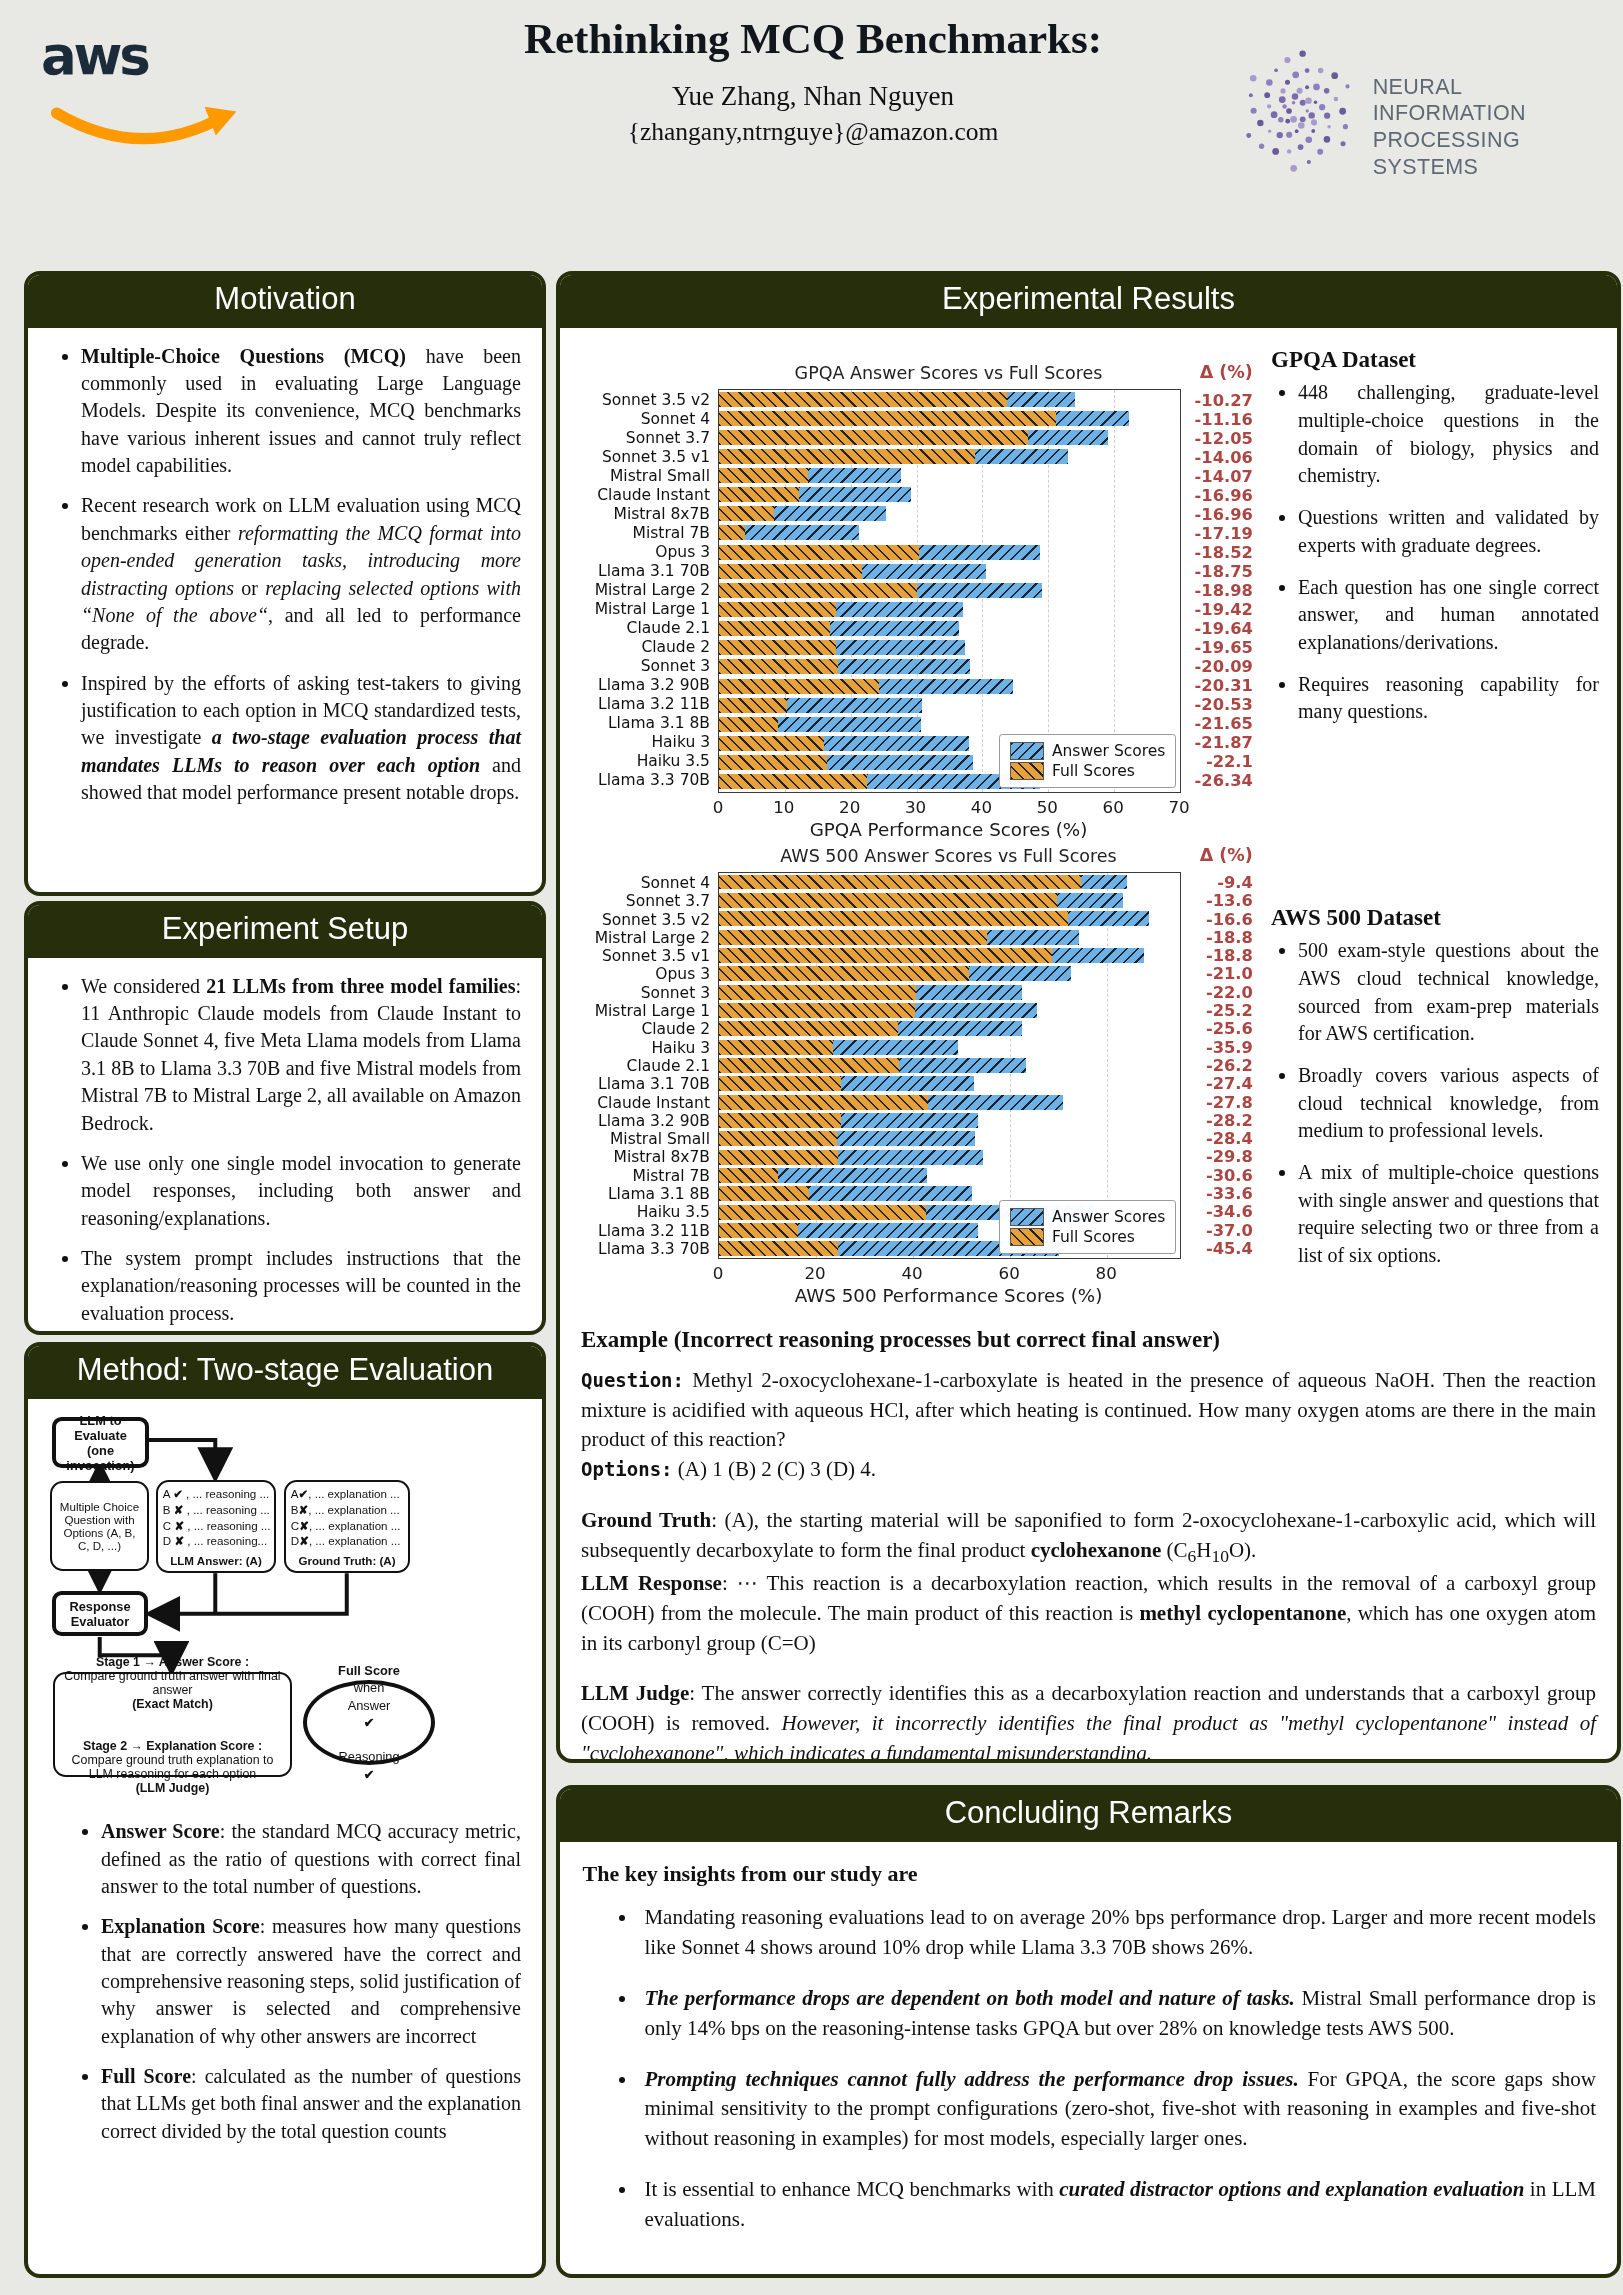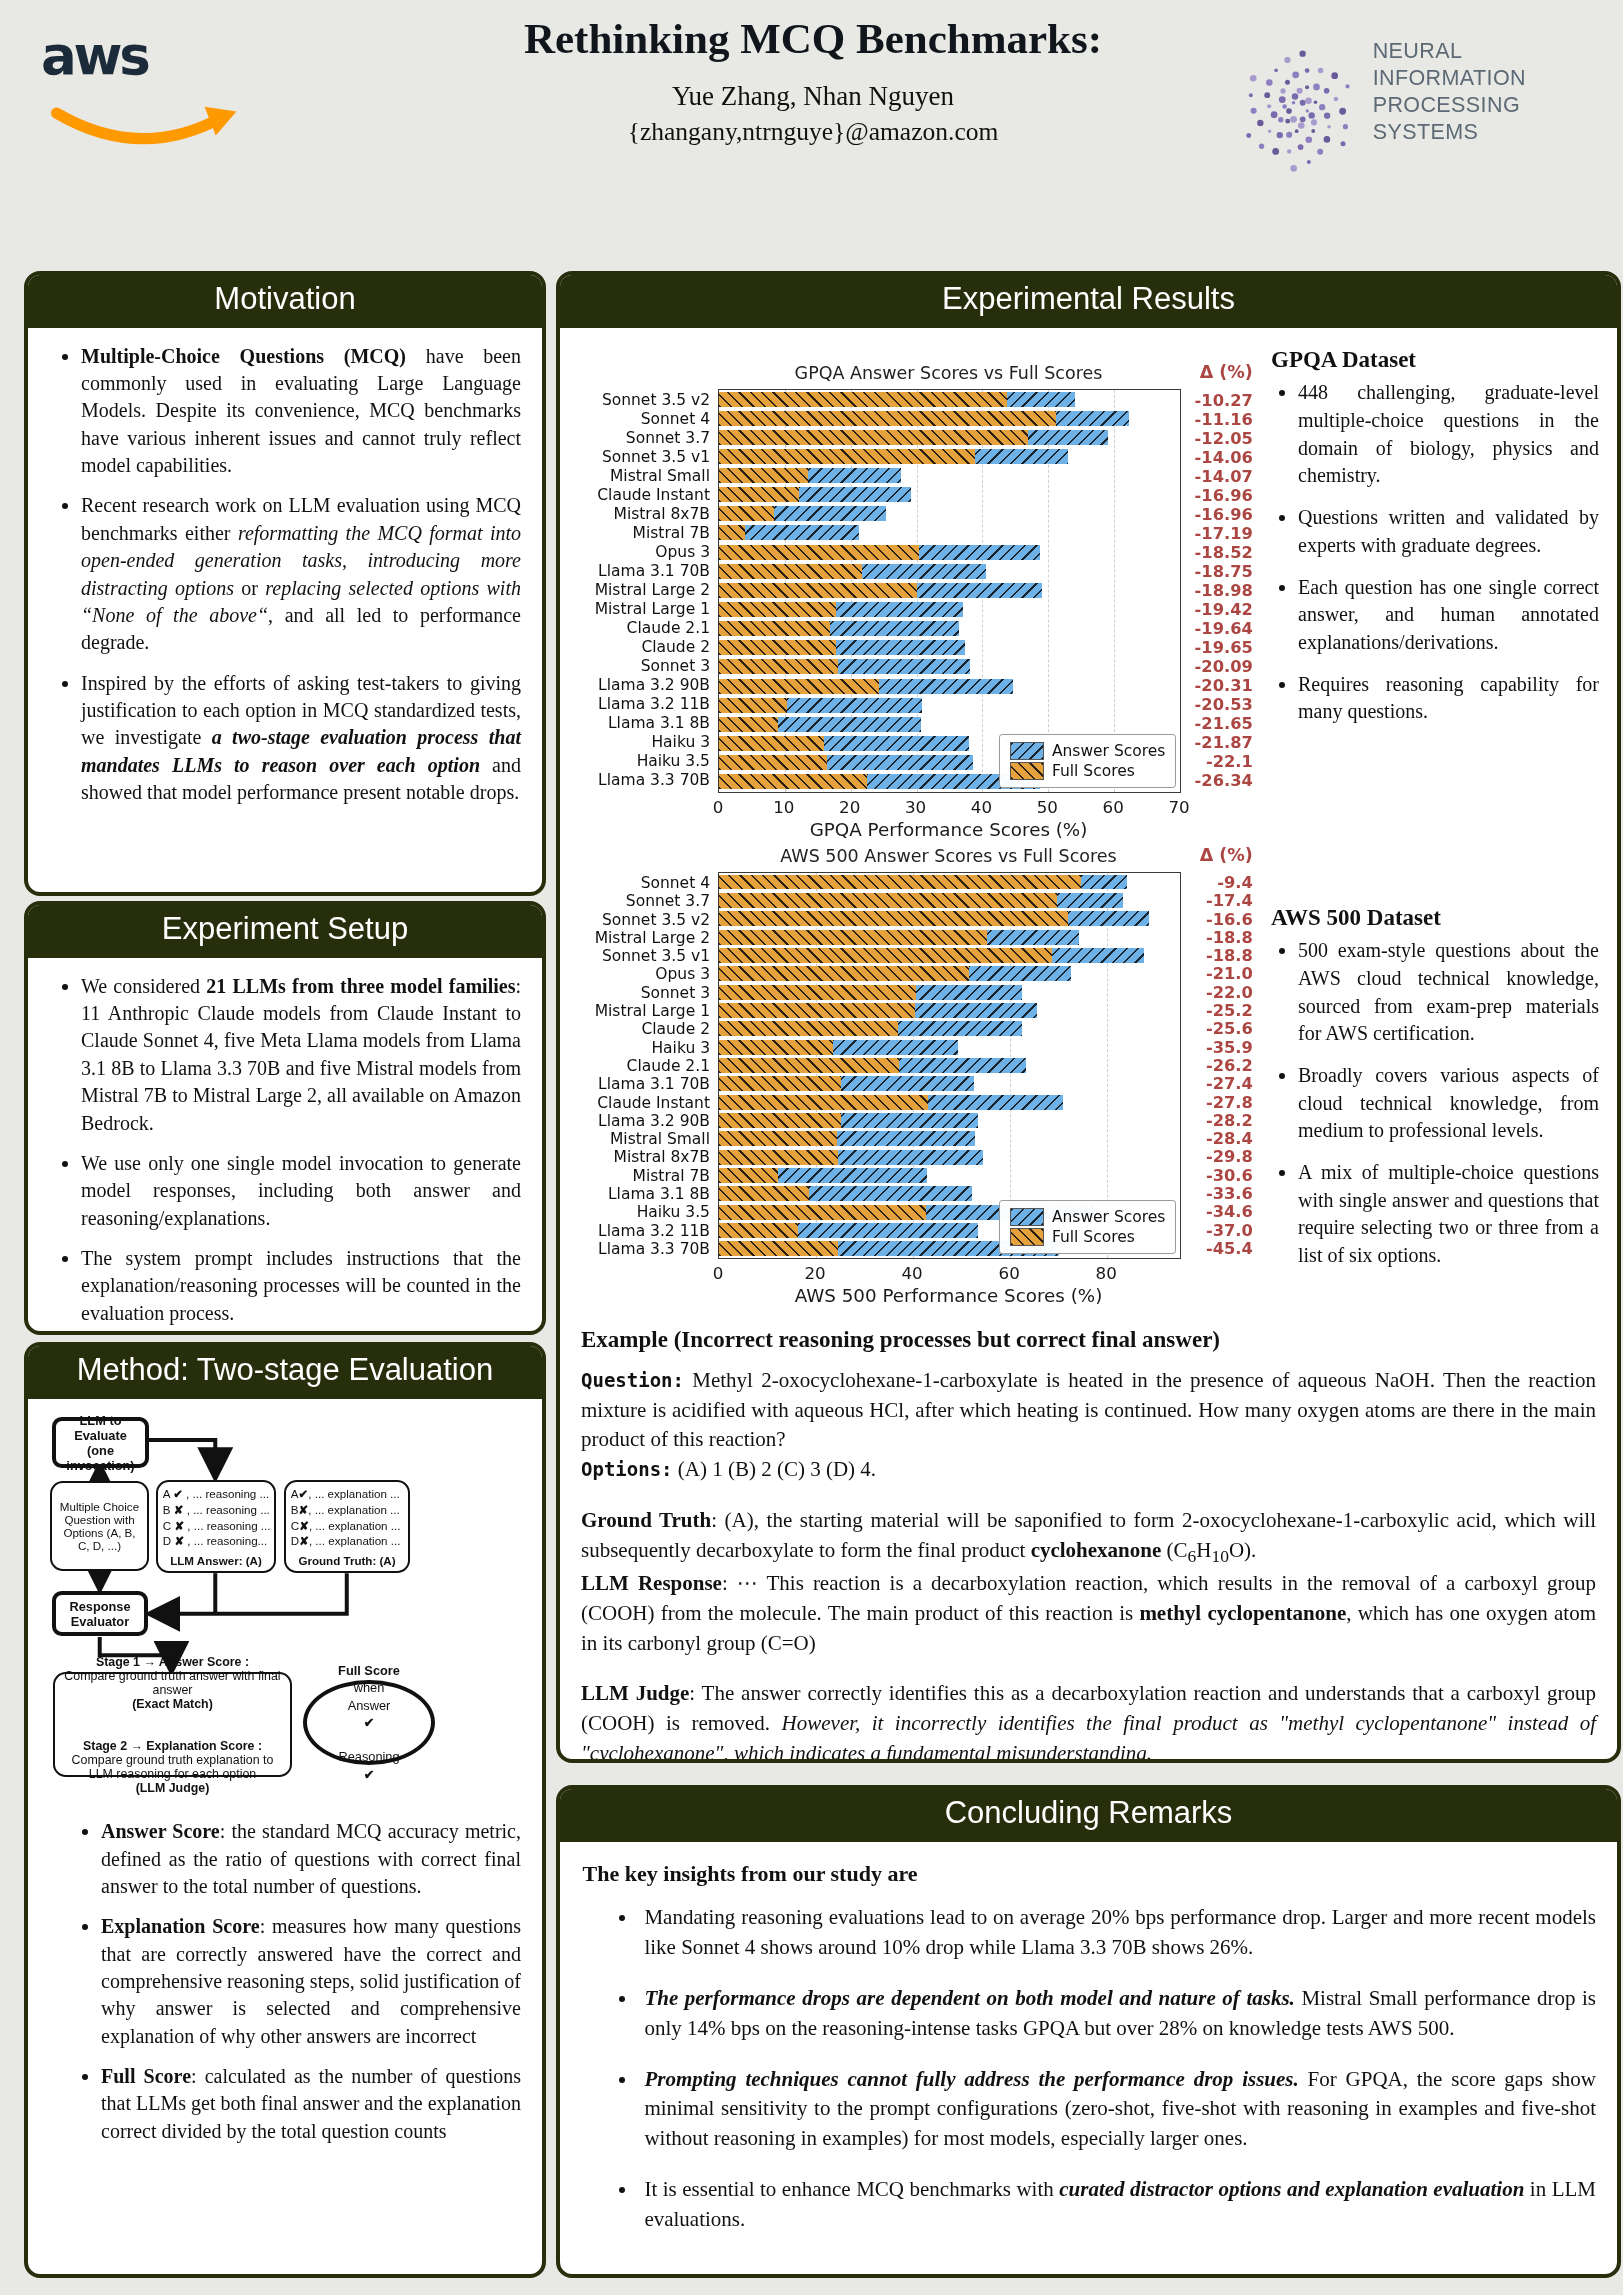--- a/index.html
+++ b/index.html
@@ -6,21 +6,21 @@
   body{width:1624px;height:2295px;position:relative;background:#e8e8e5;font-family:"Liberation Serif",serif;color:#111;}
   
   #hdr-title{position:absolute;left:263px;top:14.3px;width:1100px;text-align:center;}
   .t1{font-size:43px;font-weight:bold;color:#10161c;line-height:1.15;}
   .t2{font-size:32px;font-weight:bold;color:#10161c;line-height:1.2;margin-top:11px;}
   .t3{font-size:27px;margin-top:17.5px;}
   .t4{font-size:25.5px;margin-top:4.8px;}
   #aws-logo{position:absolute;left:41px;top:32px;width:199px;height:120px;}
   #aws-word{font-family:"DejaVu Sans",sans-serif;font-weight:800;font-size:53px;color:#1c2b39;letter-spacing:-3.2px;line-height:0.9;}
   #aws-smile{position:absolute;left:6.4px;top:73px;}
-  #neurips-logo{position:absolute;left:1239px;top:38px;width:375px;height:143px;display:flex;align-items:flex-start;gap:8px;}
+  #neurips-logo{position:absolute;left:1239px;top:38px;width:375px;height:143px;display:flex;align-items:flex-end;gap:8px;}
   #neurips-text{font-family:"Liberation Sans",sans-serif;font-size:21.5px;color:#5d6a75;letter-spacing:0.4px;line-height:1.25;}
   
   .panel{position:absolute;background:#ffffff;border:4px solid #272e0c;border-radius:16px;overflow:hidden;}
   .p-head{background:#272e0c;color:#fff;font-family:"Liberation Sans",sans-serif;font-size:31px;text-align:center;padding:6.4px 0 11px 0;}
   .p-body{padding:14.3px 21px 8px 21px;}
   ul.blts{margin:0;padding-left:32px;}
   ul.blts li{font-size:20px;line-height:1.37;text-align:justify;margin-bottom:12.8px;}
   ul.blts.big li{font-size:21px;line-height:1.4;margin-bottom:19px;}
   
   .chart-slot{position:absolute;left:21px;width:701px;}
@@ -457,21 +457,21 @@
             <span style="left: 42.1053%;">40</span>
             <span style="left: 63.1579%;">60</span>
             <span style="left: 84.2105%;">80</span>
           </div>
         <div class="c-xlabel">AWS 500 Performance Scores (%)</div>
       </div>
       <div class="c-deltacol">
         <div class="c-dhead">Δ (%)</div>
         <div class="c-dvals" style="padding-top: 1.6px;">
             <div style="height: 18.3px; line-height: 18.3px;">-9.4</div>
-            <div style="height: 18.3px; line-height: 18.3px;">-17.4</div>
+            <div style="height: 18.3px; line-height: 18.3px;">-13.6</div>
             <div style="height: 18.3px; line-height: 18.3px;">-16.6</div>
             <div style="height: 18.3px; line-height: 18.3px;">-18.8</div>
             <div style="height: 18.3px; line-height: 18.3px;">-18.8</div>
             <div style="height: 18.3px; line-height: 18.3px;">-21.0</div>
             <div style="height: 18.3px; line-height: 18.3px;">-22.0</div>
             <div style="height: 18.3px; line-height: 18.3px;">-25.2</div>
             <div style="height: 18.3px; line-height: 18.3px;">-25.6</div>
             <div style="height: 18.3px; line-height: 18.3px;">-35.9</div>
             <div style="height: 18.3px; line-height: 18.3px;">-26.2</div>
             <div style="height: 18.3px; line-height: 18.3px;">-27.4</div>

